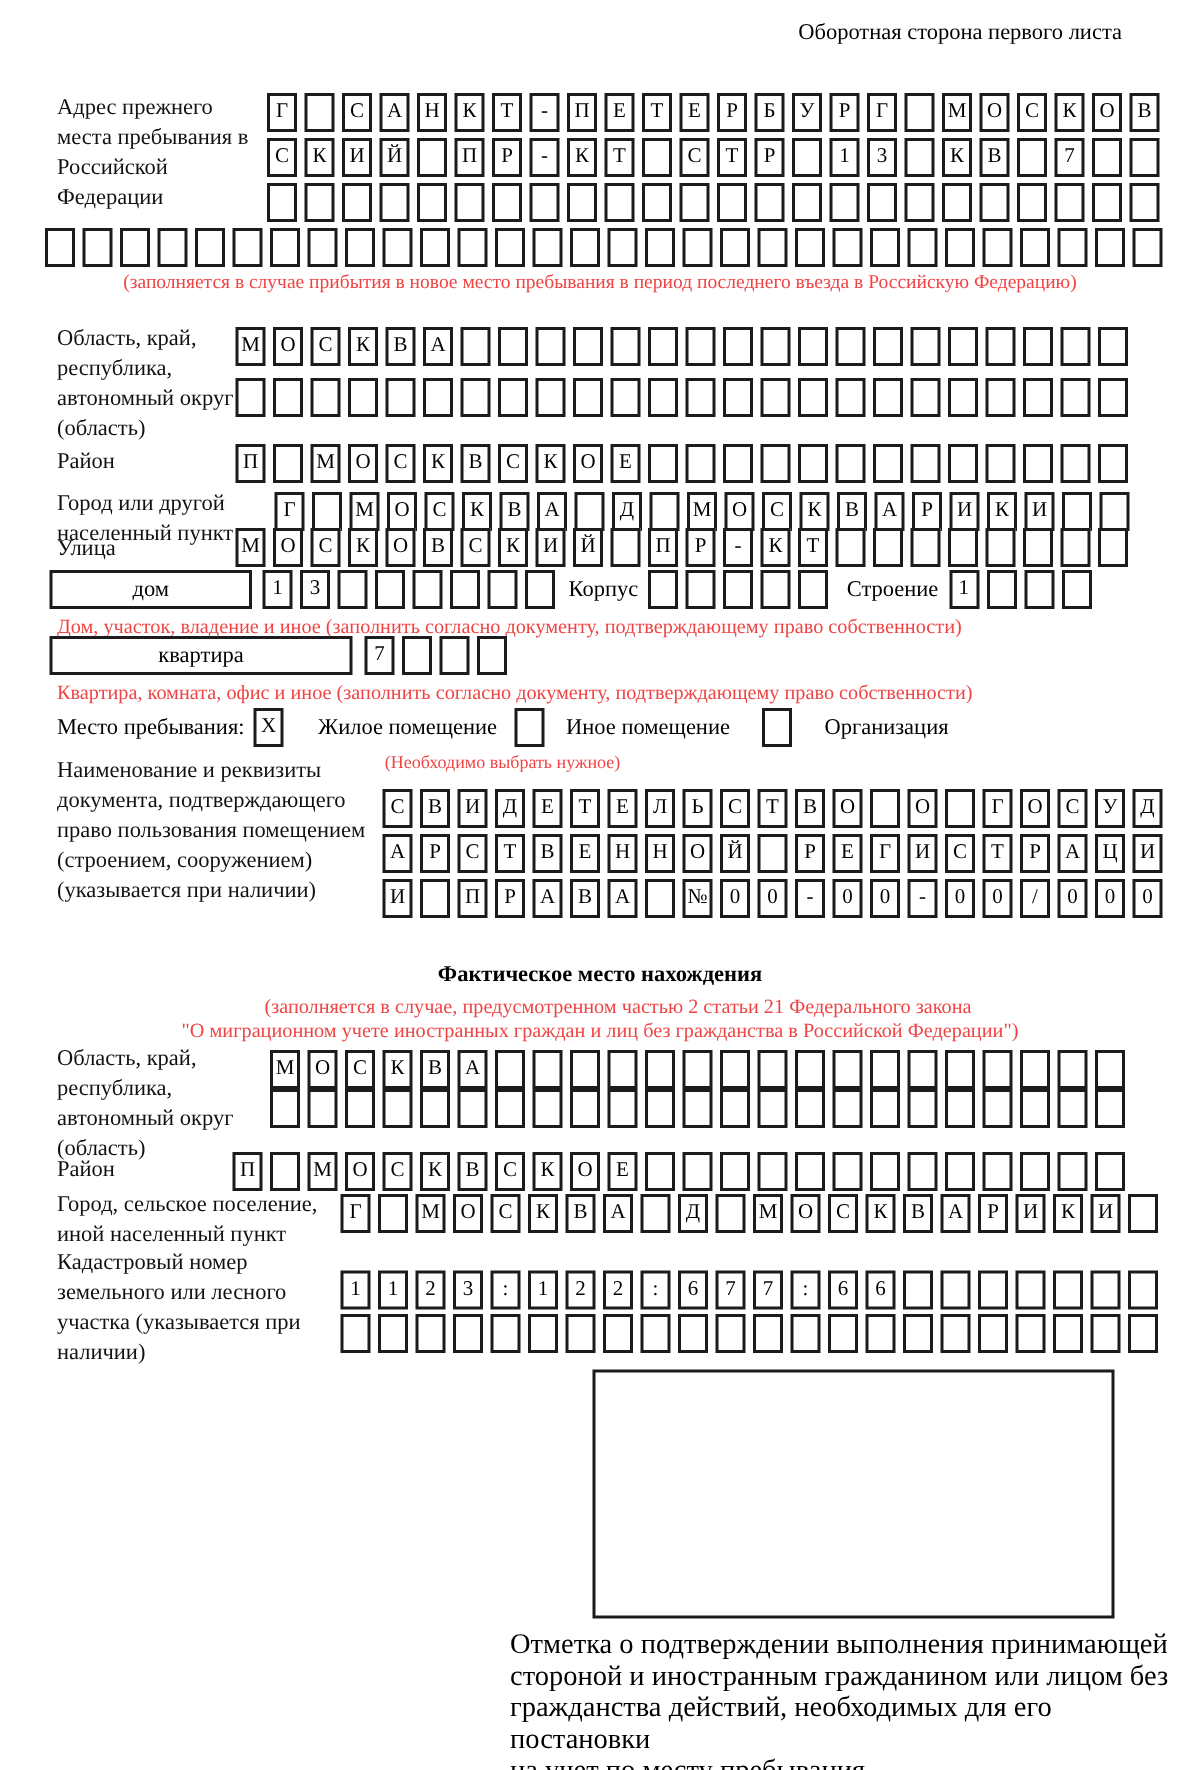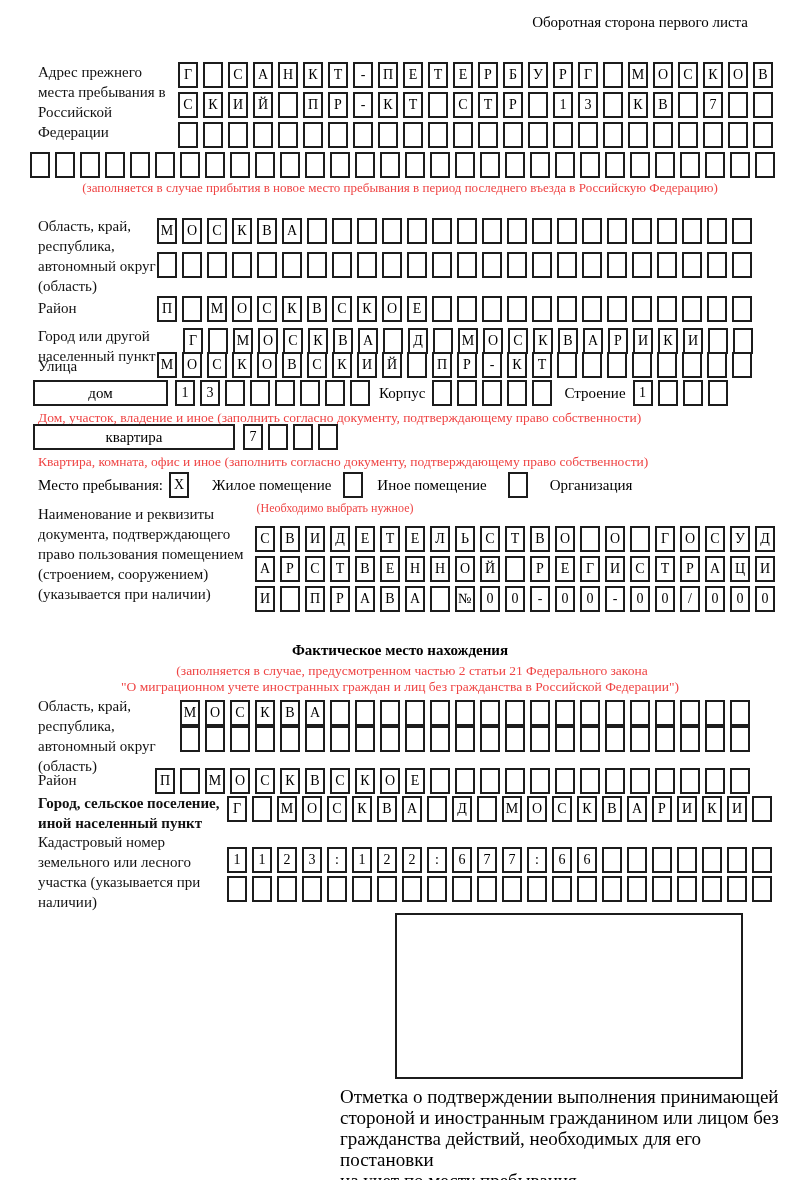--- a/index.html
+++ b/index.html
@@ -486,21 +486,21 @@
       <span class="cell"></span>
       <span class="cell"></span>
       <span class="cell"></span>
       <span class="cell"></span>
       <span class="cell"></span>
       <span class="cell"></span>
       <span class="cell"></span>
       <span class="cell"></span>
     </div>
 
-  <div class="lbl" style="left:38px; top:793px; width:185px;font-weight:bold;">Город, сельское поселение, иной населенный пункт</div>
+  <div class="lbl" style="left:38px; top:793px; width:185px;">Город, сельское поселение, иной населенный пункт</div>
   <div class="cells abs" style="left:227px; top:796px;">
       <span class="cell">Г</span>
       <span class="cell"></span>
       <span class="cell">М</span>
       <span class="cell">О</span>
       <span class="cell">С</span>
       <span class="cell">К</span>
       <span class="cell">В</span>
       <span class="cell">А</span>
       <span class="cell"></span>

